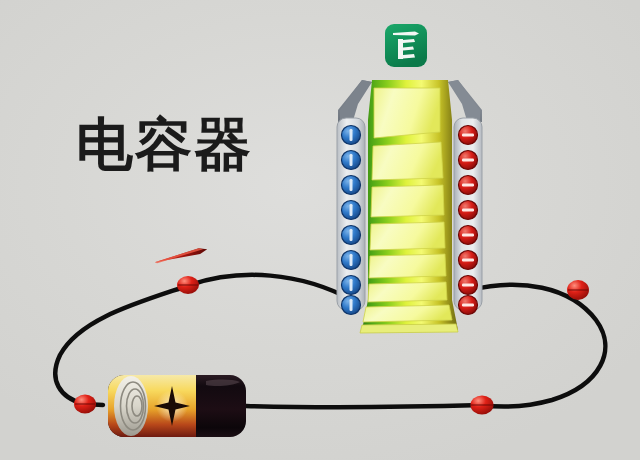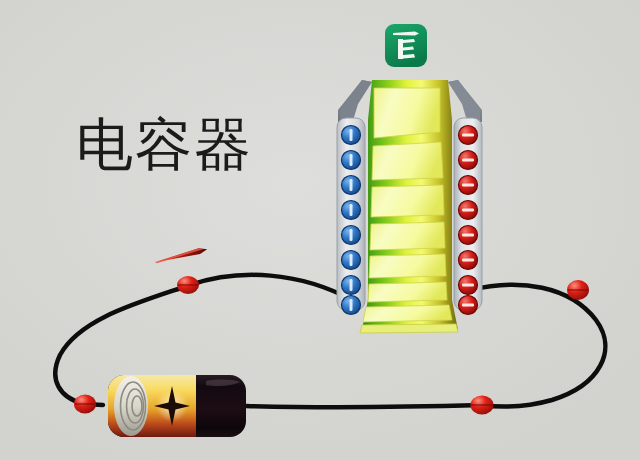--- a/index.html
+++ b/index.html
@@ -22,21 +22,21 @@
     overflow: hidden;
   }
 
   
   #title {
     position: absolute;
     left: 76px;
     top: 116px;
     font-family: "DejaVu Sans", "Liberation Sans", sans-serif;
     font-size: 57px;
-    font-weight: 400;
+    font-weight: 700;
     letter-spacing: 2px;
     color: #1b1b1b;
     line-height: 1;
     white-space: nowrap;
     user-select: none;
   }
 
   
   .layer {
     position: absolute;

